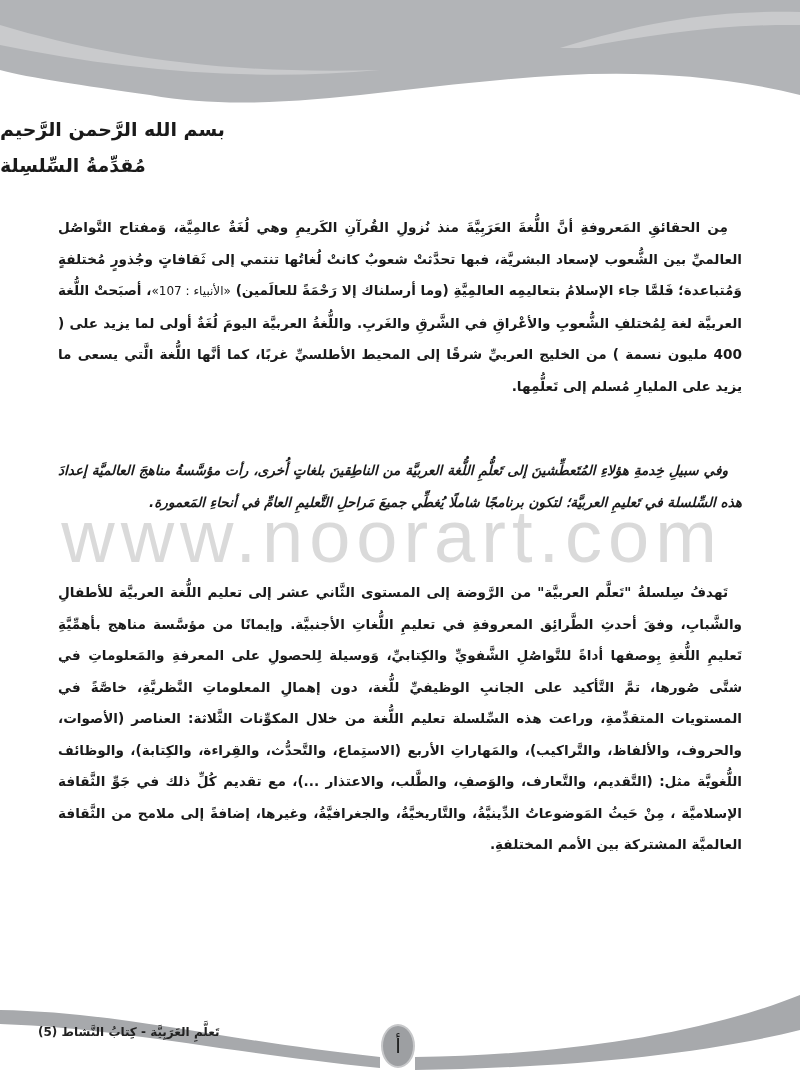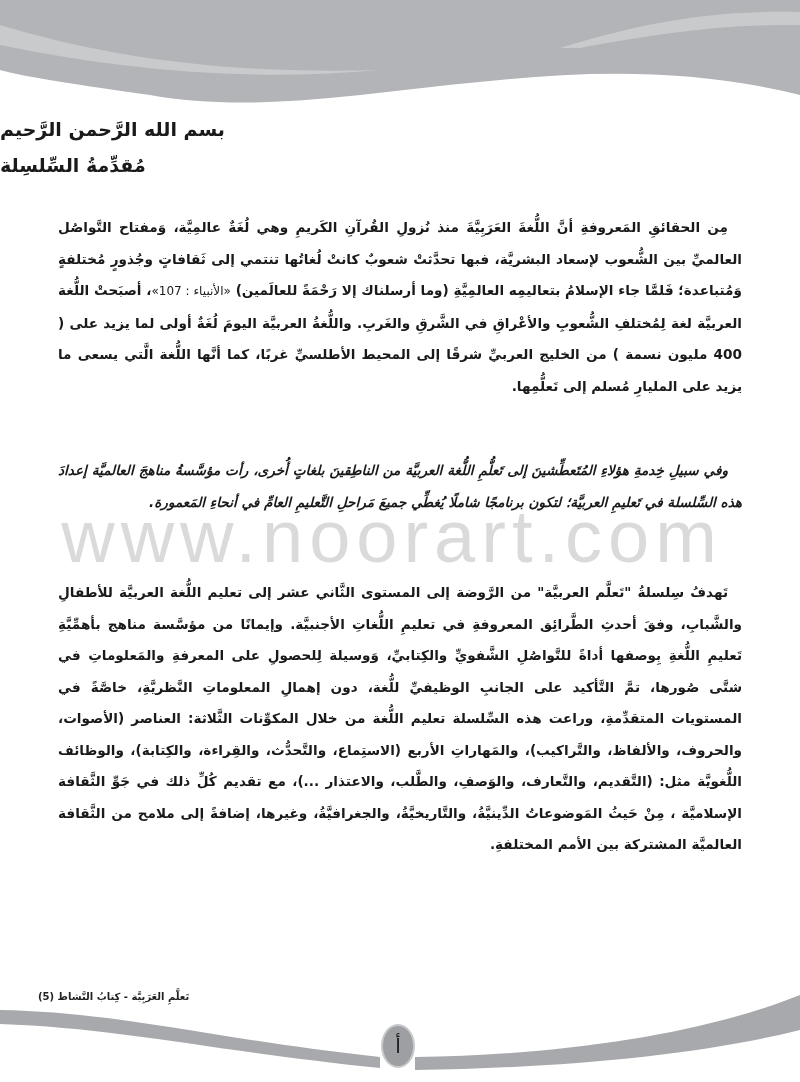--- a/index.html
+++ b/index.html
@@ -25,22 +25,22 @@
   .p2 { top: 455px; font-style: italic; }
   .p3 { top: 577px; }
   .p { margin: 0; text-indent: 14px; }
   .quran-ref { font-weight: normal; font-size: 12px; }
   .watermark {
     position: absolute; left: 0; top: 500px; width: 784px; text-align: center;
     font-family: Liberation Sans, sans-serif; font-size: 74px; letter-spacing: 6px;
     color: rgba(150,150,150,0.35); pointer-events: none; line-height: 74px;
   }
   .footer-book {
-    position: absolute; left: 38px; top: 991px; direction: rtl;
-    font-size: 10px; font-weight: bold; color: #222;
+    position: absolute; left: 38px; top: 1025px; direction: rtl;
+    font-size: 12px; font-weight: bold; color: #222;
   }
   .page-badge {
     position: absolute; left: 381px; top: 1024px; width: 34px; height: 44px;
     border-radius: 50%; background: #9d9fa2; border: 2px solid #c7c8ca;
     display: flex; align-items: center; justify-content: center;
     font-size: 20px; color: #1a1a1a; box-sizing: border-box;
   }
 </style>
 </head>
 <body>

